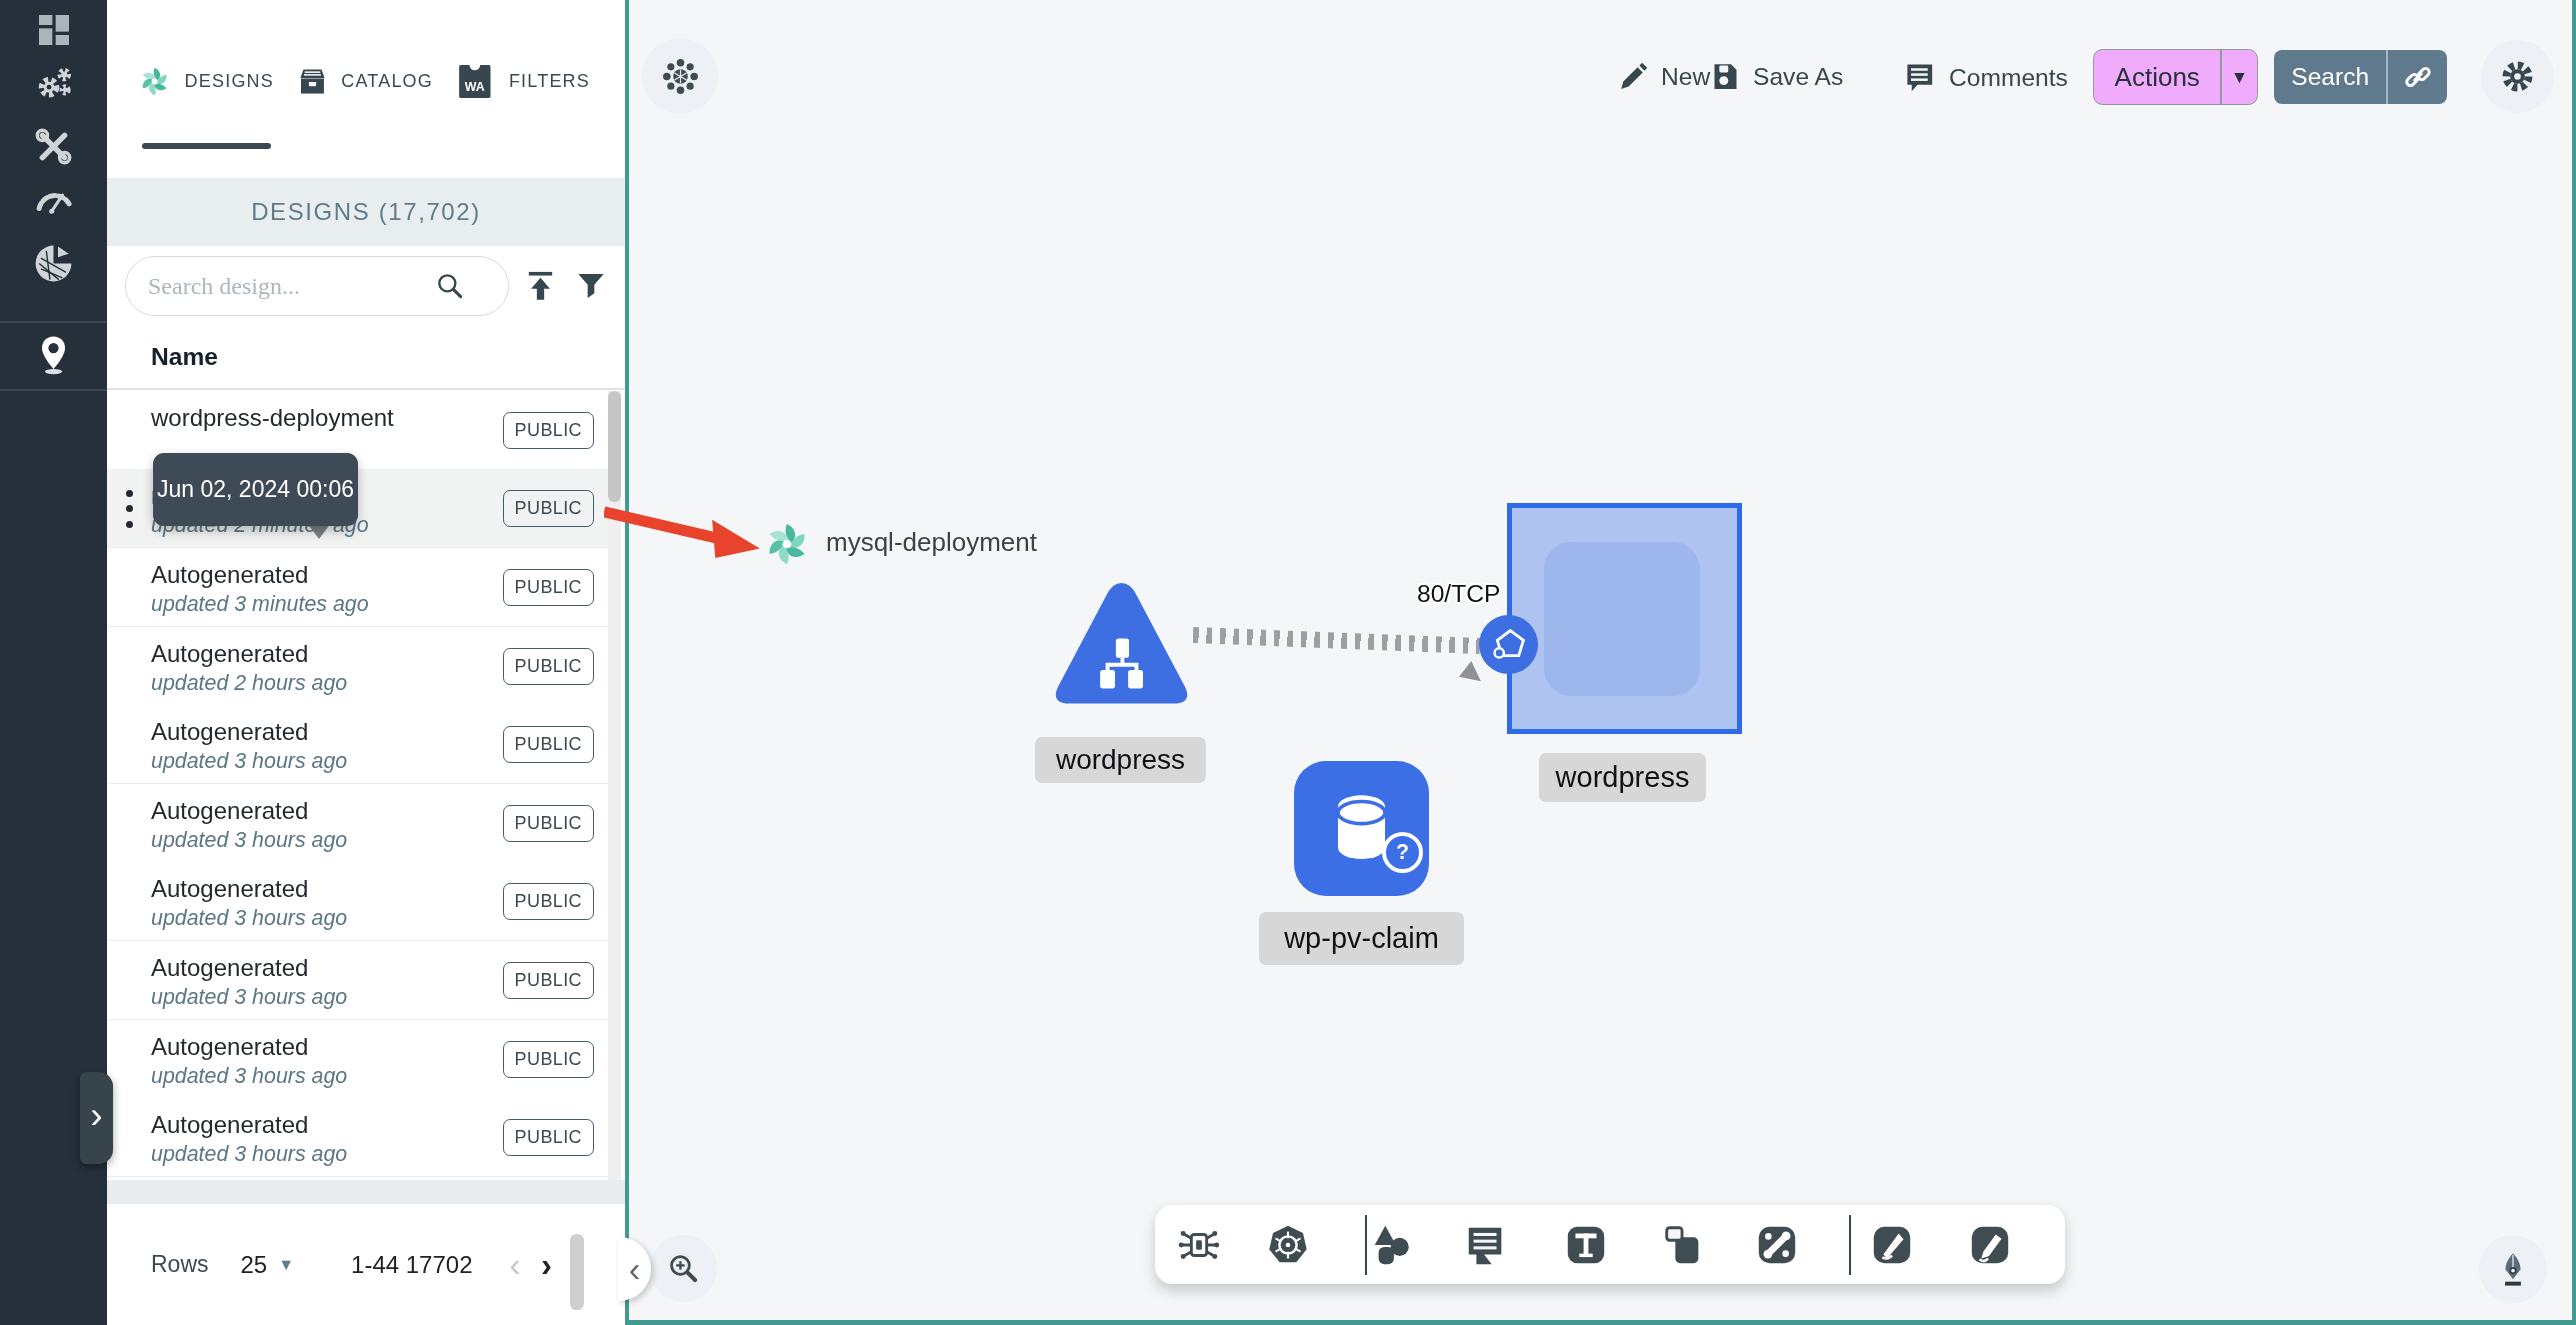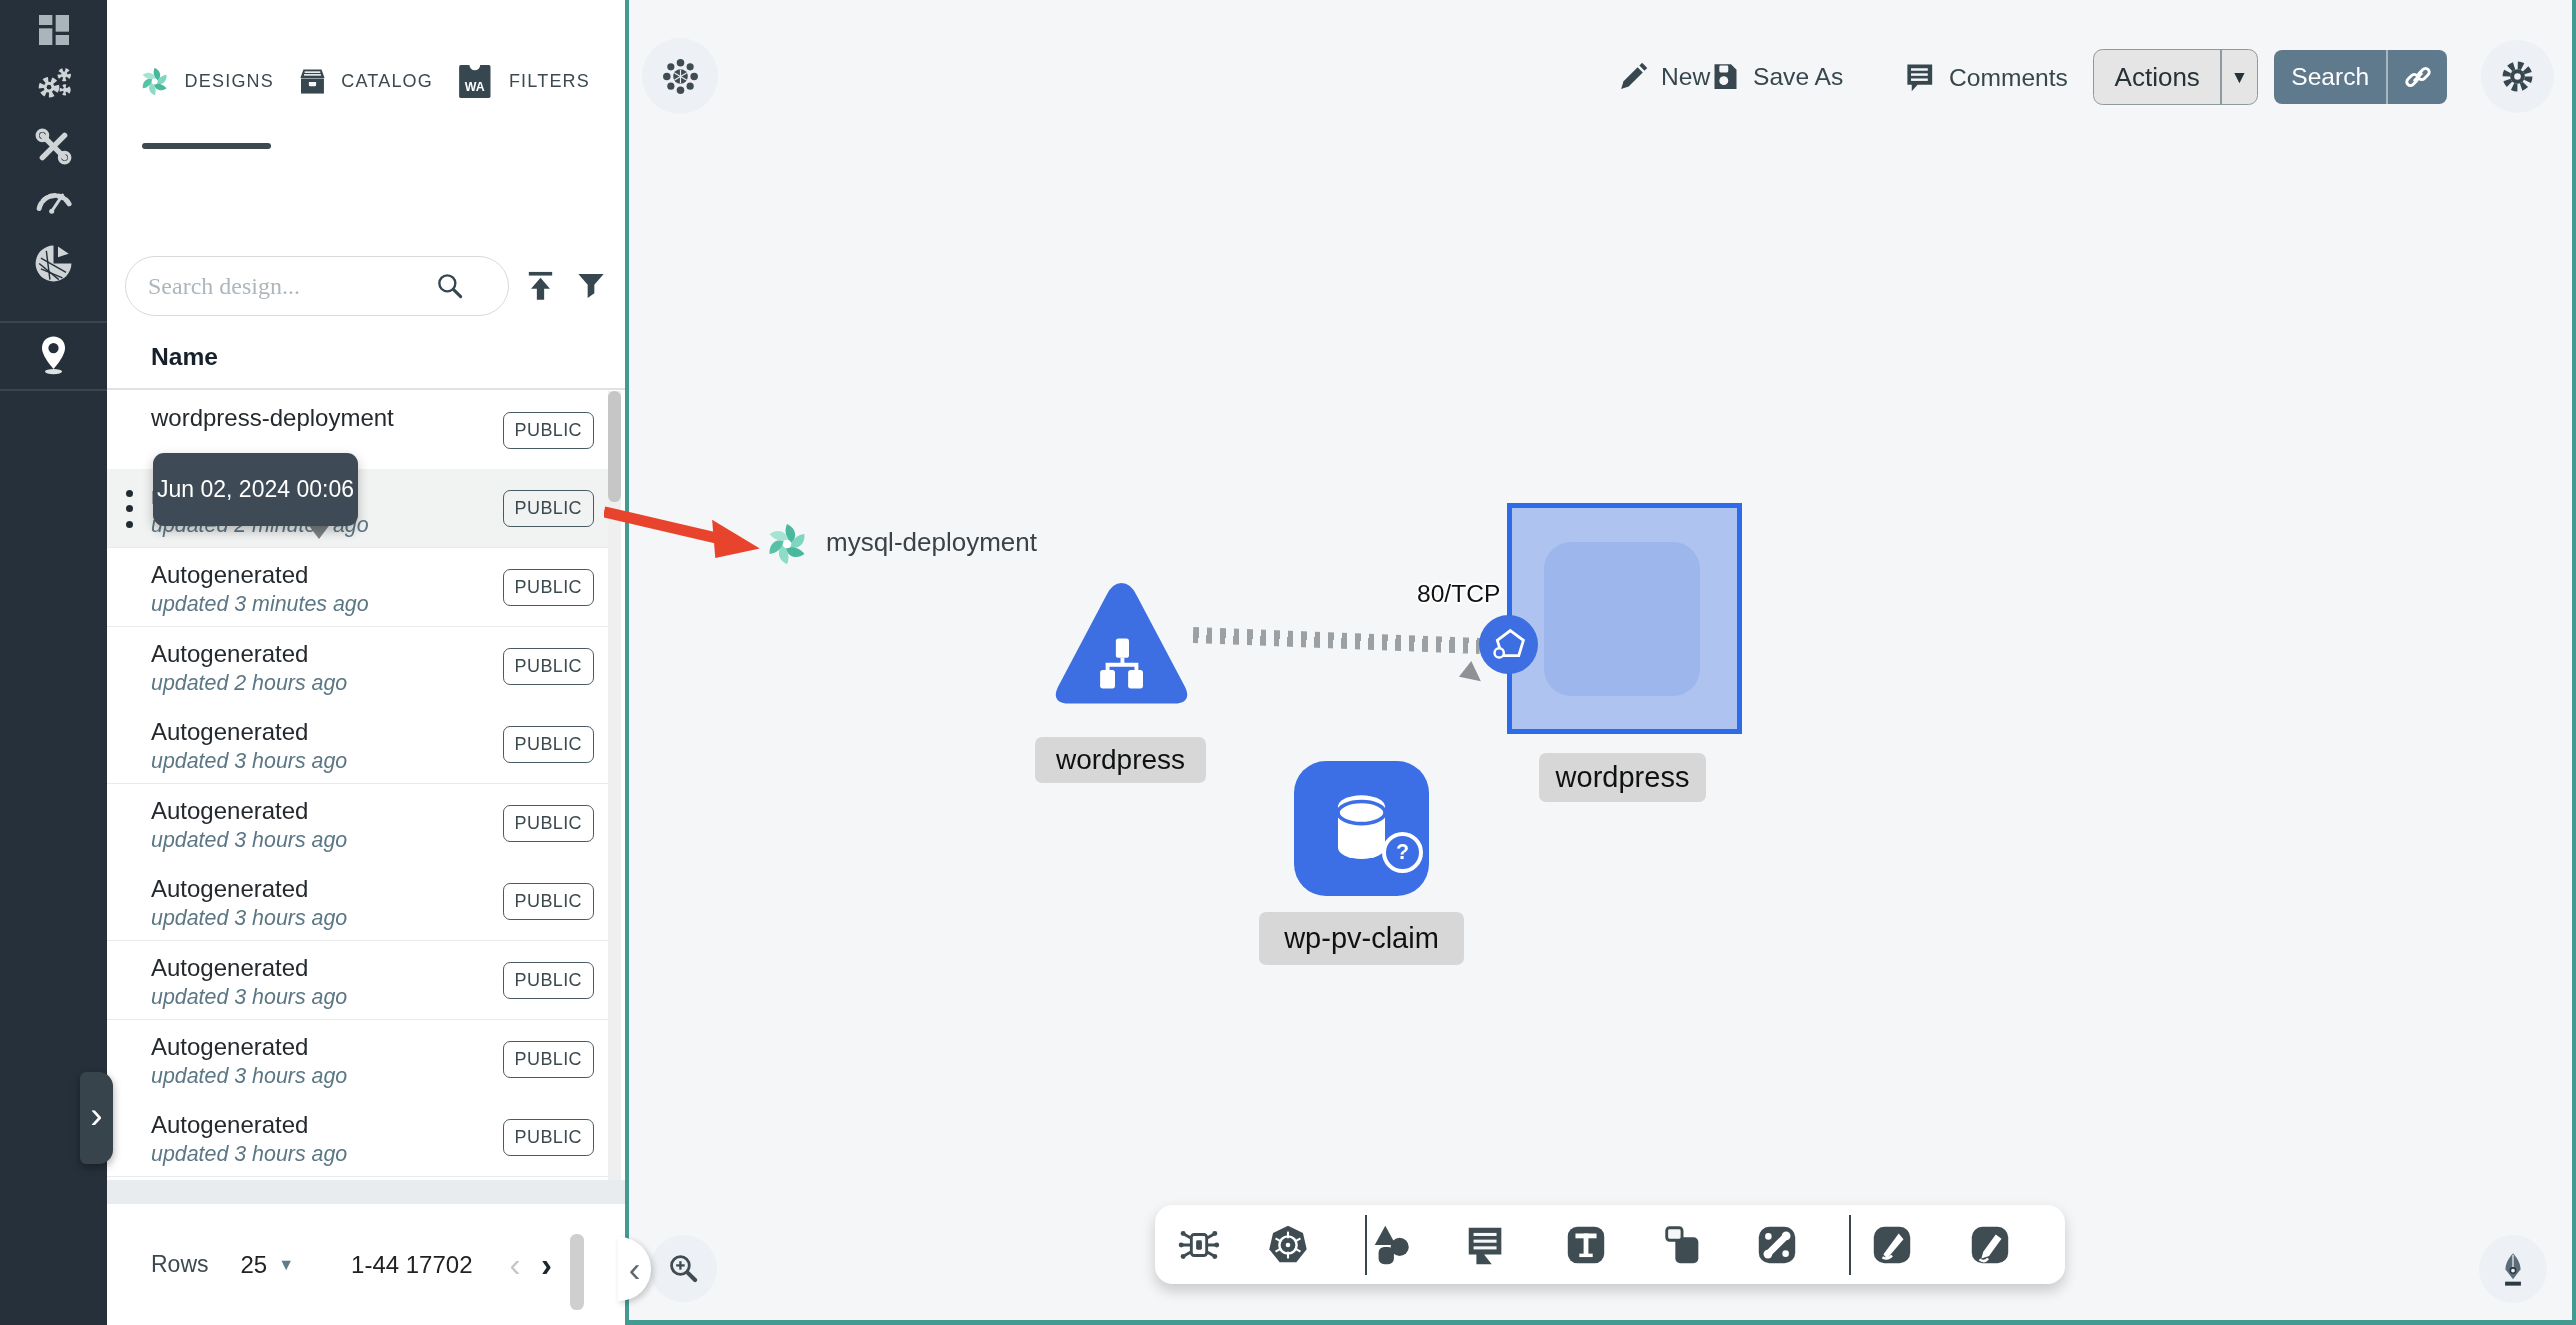--- a/index.html
+++ b/index.html
@@ -53,21 +53,21 @@
   #pager .val{font-size:24px;color:#222}
   .pg-arrow{font-size:33px;line-height:1;cursor:pointer}
   #pager-thumb{left:463px;top:1234px;width:13.5px;height:76px;background:#cfcfcf;border-radius:6.4px}
 
   
   #canvas{left:625px;top:0;width:1951px;height:1325px;background:#f5f6f7;
     border-left:4px solid #429a90;border-right:4.8px solid #429a90;border-bottom:5.6px solid #429a90}
   .fab{border-radius:50%;background:#edf0f4;display:flex;align-items:center;justify-content:center;cursor:pointer}
   .tb-item{display:flex;align-items:center;gap:11px;cursor:pointer}
   .tb-label{font-size:24.6px;color:#37474f}
-  #actions-btn{left:2093px;top:49px;width:165px;height:56px;background:#e5e5e5;border:1.6px solid #8f9a9f;border-radius:9.5px;
+  #actions-btn{left:2093px;top:49px;width:165px;height:56px;background:#f0abfc;border:1.6px solid #8f9a9f;border-radius:9.5px;
     display:flex;align-items:center;cursor:pointer}
   #actions-btn .txt{font-size:26px;color:#263238;padding:0 20.6px}
   #actions-btn .sep{width:1.6px;height:56px;background:#8f9a9f}
   #actions-btn .caret{flex:1;text-align:center;font-size:17.5px;color:#263238}
   #share-btn{left:2274px;top:50px;width:173px;height:54px;background:#5f7a8c;border-radius:8px;display:flex;align-items:center;cursor:pointer}
   #share-btn .txt{color:#fff;font-size:24.6px;flex:1;text-align:center}
   #share-btn .sep{width:1.6px;height:54px;background:rgba(255,255,255,.45)}
   #share-btn .lnk{width:59px;display:flex;align-items:center;justify-content:center}
 
   .node-label{position:absolute;background:#d7d7d7;border-radius:7.1px;display:flex;align-items:center;justify-content:center;
@@ -368,20 +368,21 @@
     <div class="tab abs" style="left:348px">
       <svg width="43" height="43" viewBox="0 0 48 48">
         <rect x="5" y="4" width="38" height="40" rx="2" fill="#37474f"></rect>
         <path d="M17.5 4 a6.5 6.5 0 0 0 13 0 Z" fill="#fff"></path>
         <text x="24" y="35" text-anchor="middle" font-size="15" font-family="Liberation Sans,sans-serif" font-weight="bold" fill="#fff">WA</text>
       </svg>
       <span class="tab-label">FILTERS</span>
     </div>
     <div id="tab-underline" class="abs"></div>
 
+    <div id="panel-header" class="abs">DESIGNS (17,702)</div>
 
     <div id="search-box" class="abs">
       <input id="search-input" placeholder="Search design..." style="">
       <svg width="32" height="32" viewBox="0 0 48 48" style="margin-left:6.4px">
         <circle cx="20" cy="20" r="12" fill="none" stroke="#37474f" stroke-width="3.6"></circle>
         <line x1="29" y1="29" x2="40" y2="40" stroke="#37474f" stroke-width="4.6" stroke-linecap="round"></line>
       </svg>
     </div>
     <div class="icon-btn abs" style="left:411px;top:264px;width:44px;height:44px">
       <svg width="35" height="35" viewBox="0 0 48 48">

